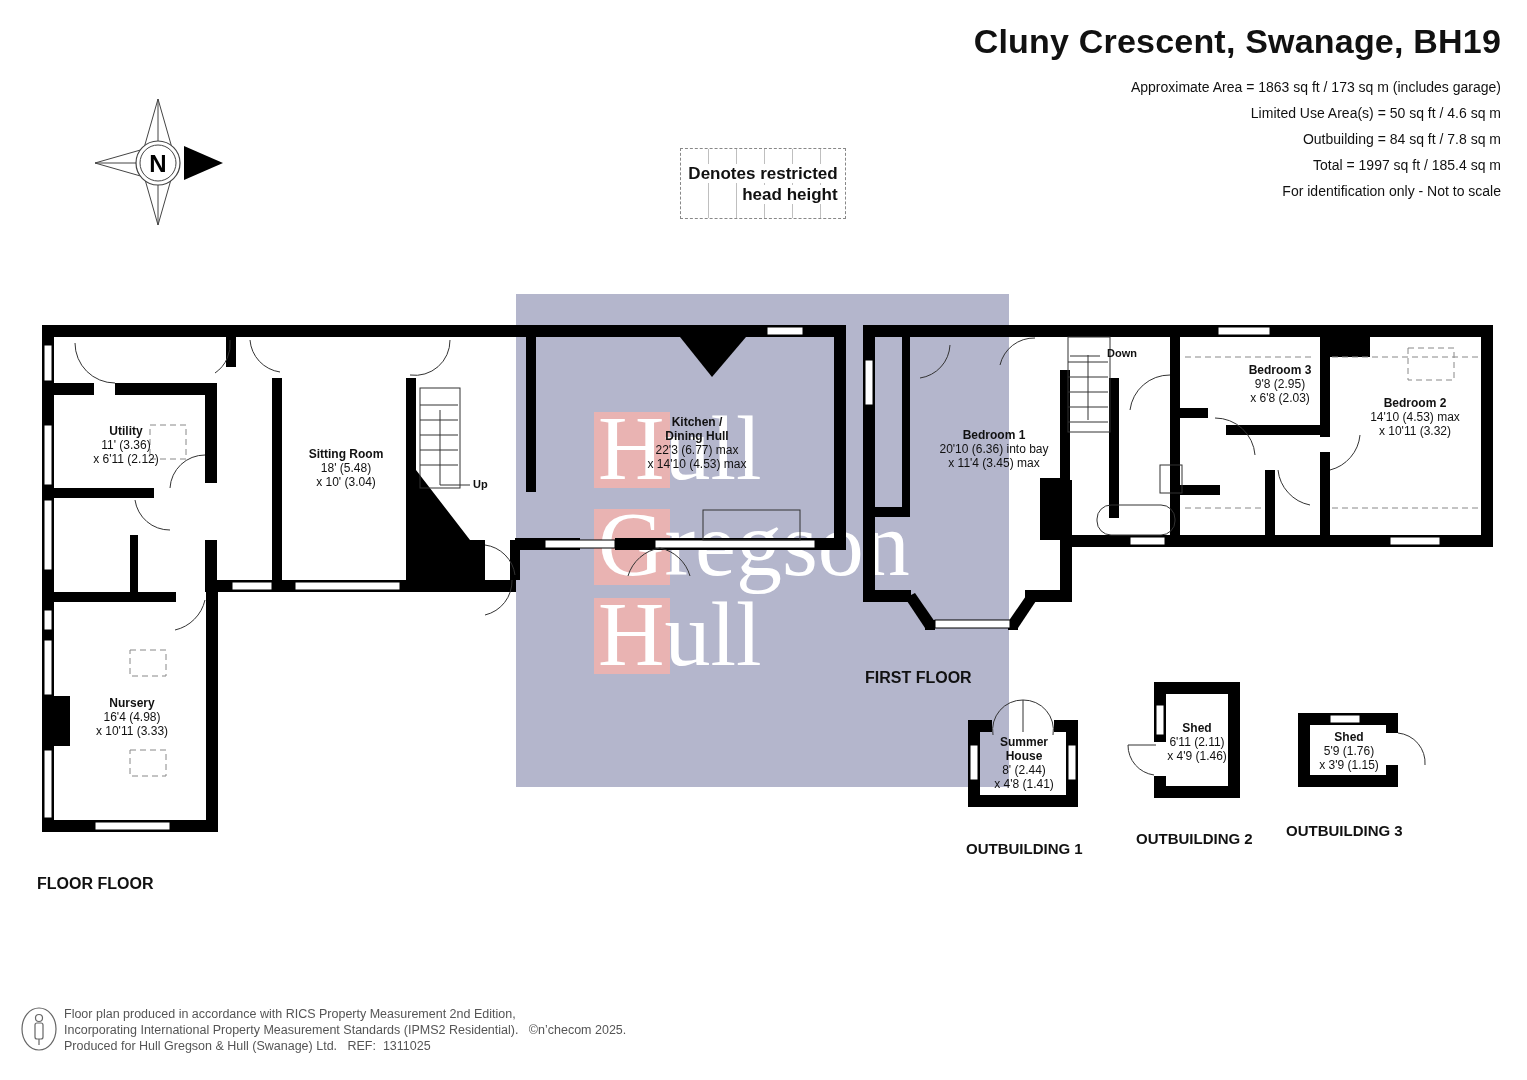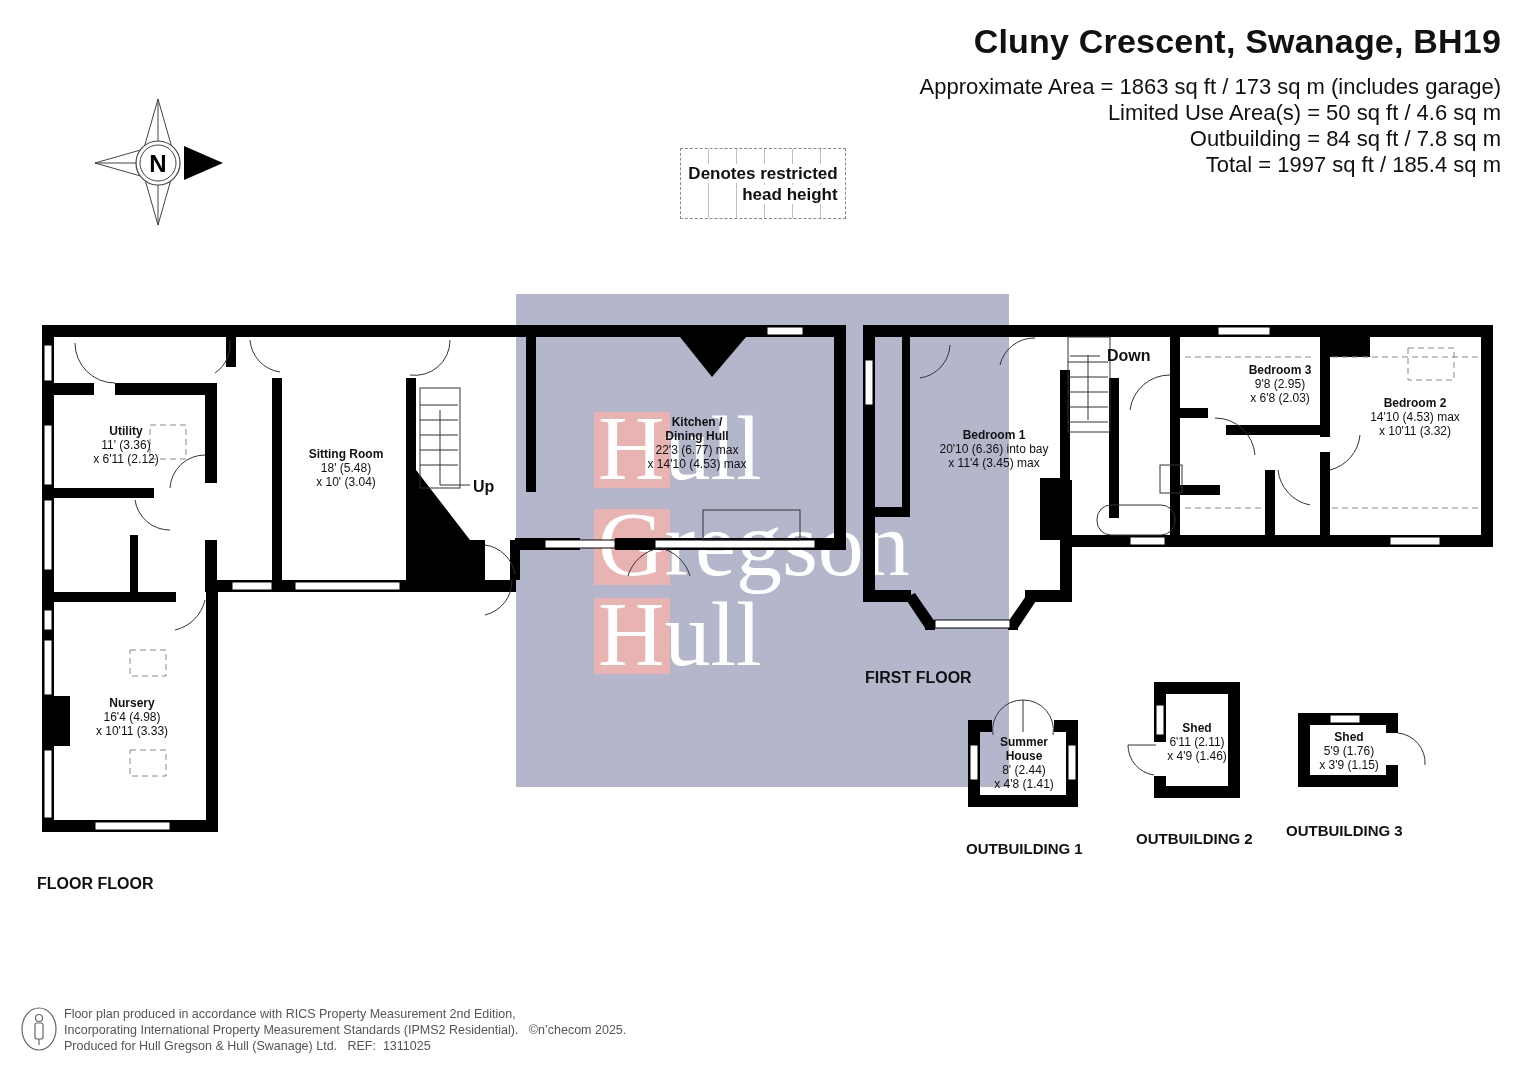--- a/index.html
+++ b/index.html
@@ -1,42 +1,43 @@
 <!DOCTYPE html>
 <html><head>
 <meta charset="utf-8">
 <style>
   html, body { margin:0; padding:0; background:#ffffff; }
   body { width:1527px; height:1080px; position:relative; overflow:hidden; font-family:"Liberation Sans", sans-serif; color:#111; }
   .abs { position:absolute; }
   .title { right:26px; top:22px; font-size:34px; font-weight:bold; text-align:right; white-space:nowrap; letter-spacing:0.2px; }
   .area-lines { right:26px; top:74px; text-align:right; }
-  .area-line { font-size:22px; line-height:26px; white-space:nowrap; }
+  .area-line { font-size:14px; line-height:26px; white-space:nowrap; }
   .disclaimer { font-size:14px; line-height:22px; margin-top:2px; }
   .legend-box { left:680px; top:148px; width:166px; height:71px; border:1px dashed #888; box-sizing:border-box; display:flex; align-items:center; justify-content:center; text-align:right; font-weight:bold; font-size:17px; line-height:21px; background:
       repeating-linear-gradient(90deg, transparent 0 27px, rgba(0,0,0,0.25) 27px 28px); background-size:28px 100%; background-clip:padding-box; }
   .legend-box span { background:#fff; padding:0 2px; }
   .plan { left:0; top:0; }
   .room-label { position:absolute; text-align:center; font-size:12px; line-height:14px; color:#111; white-space:nowrap; transform:translateX(-50%); }
   .room-label .name { font-weight:bold; }
   .floor-label { position:absolute; font-weight:bold; font-size:16px; white-space:nowrap;margin-top:17px; }
-  .small-label { position:absolute; font-weight:bold; font-size:16px; }
+  .small-label { position:absolute; font-weight:bold; font-size:11px; }
   .footer { left:20px; top:1006px; display:flex; align-items:flex-start; gap:6px; }
   .footer-text { font-size:12.5px; line-height:16px; color:#555; }
   .footer-icon { width:38px; height:46px; }
 </style>
 </head>
 <body>
 
 <div class="abs title">Cluny Crescent, Swanage, BH19</div>
 <div class="abs area-lines">
   <div class="area-line">Approximate Area = 1863 sq ft / 173 sq m (includes garage)</div>
   <div class="area-line">Limited Use Area(s) = 50 sq ft / 4.6 sq m</div>
   <div class="area-line">Outbuilding = 84 sq ft / 7.8 sq m</div>
   <div class="area-line">Total = 1997 sq ft / 185.4 sq m</div>
+  <div class="disclaimer">For identification only - Not to scale</div>
 </div>
 
 <svg class="abs" style="left:92px;top:96px" width="134" height="134" viewBox="0 0 134 134">
   <g fill="none" stroke="#444" stroke-width="1">
     <polygon points="66,3 80,52 66,66 52,52"></polygon>
     <polygon points="66,129 80,80 66,66 52,80"></polygon>
     <polygon points="3,67 52,53 66,67 52,81"></polygon>
     <line x1="66" y1="3" x2="66" y2="129"></line>
     <line x1="3" y1="67" x2="66" y2="67"></line>
   </g>

